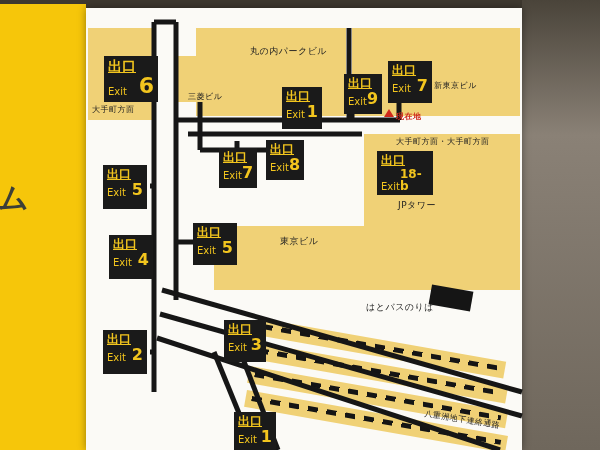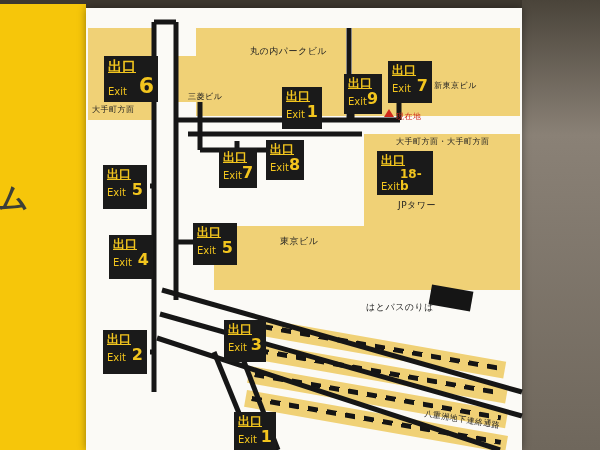--- a/index.html
+++ b/index.html
@@ -9,21 +9,21 @@
   .wall-top{position:absolute;left:0;top:0;width:100%;height:8px;background:#3e382f;}
   .wall-shade{position:absolute;right:0;top:0;width:78px;height:100%;
          background:linear-gradient(180deg,#4a443a,#8a8176 30%,#6f675c);}
   .strip{position:absolute;left:0;top:4px;width:86px;height:446px;background:#f6c60a;}
   .strip-text{position:absolute;left:-2px;top:178px;font-size:30px;font-weight:bold;color:#3c3f37;}
   .map{position:absolute;left:86px;top:8px;width:436px;height:442px;background:#fbfaf6;
        box-shadow:0 0 8px rgba(0,0,0,.4);}
   .bld{position:absolute;background:#f0d176;}
   .lbl{position:absolute;color:#222;font-size:9px;line-height:1;letter-spacing:.5px;white-space:nowrap;}
   .lbl.sm{font-size:8px;}
-  .lbl.red{color:#cf2a1d;font-weight:normal;padding-left:40px;}
+  .lbl.red{color:#cf2a1d;font-weight:bold;padding-left:40px;}
   .lines{position:absolute;left:0;top:0;}
   .busrow{position:absolute;height:17px;background:#f0d176;transform:rotate(10deg);transform-origin:left top;}
   .busrow .dash{position:absolute;left:6px;right:6px;top:5px;height:5px;
        background:repeating-linear-gradient(90deg,#151515 0 10px,transparent 10px 19px);}
   .blob{position:absolute;background:#151515;transform:rotate(10deg);}
   .marker{position:absolute;width:0;height:0;border-left:5px solid transparent;
        border-right:5px solid transparent;border-bottom:8px solid #cf2a1d;}
   .exit{position:absolute;background:#1a1a1a;color:#f2c51e;padding:3px 4px;box-sizing:border-box;
        display:flex;flex-direction:column;line-height:1;}
   .exit .k{font-weight:bold;font-size:12px;text-decoration:underline;}

